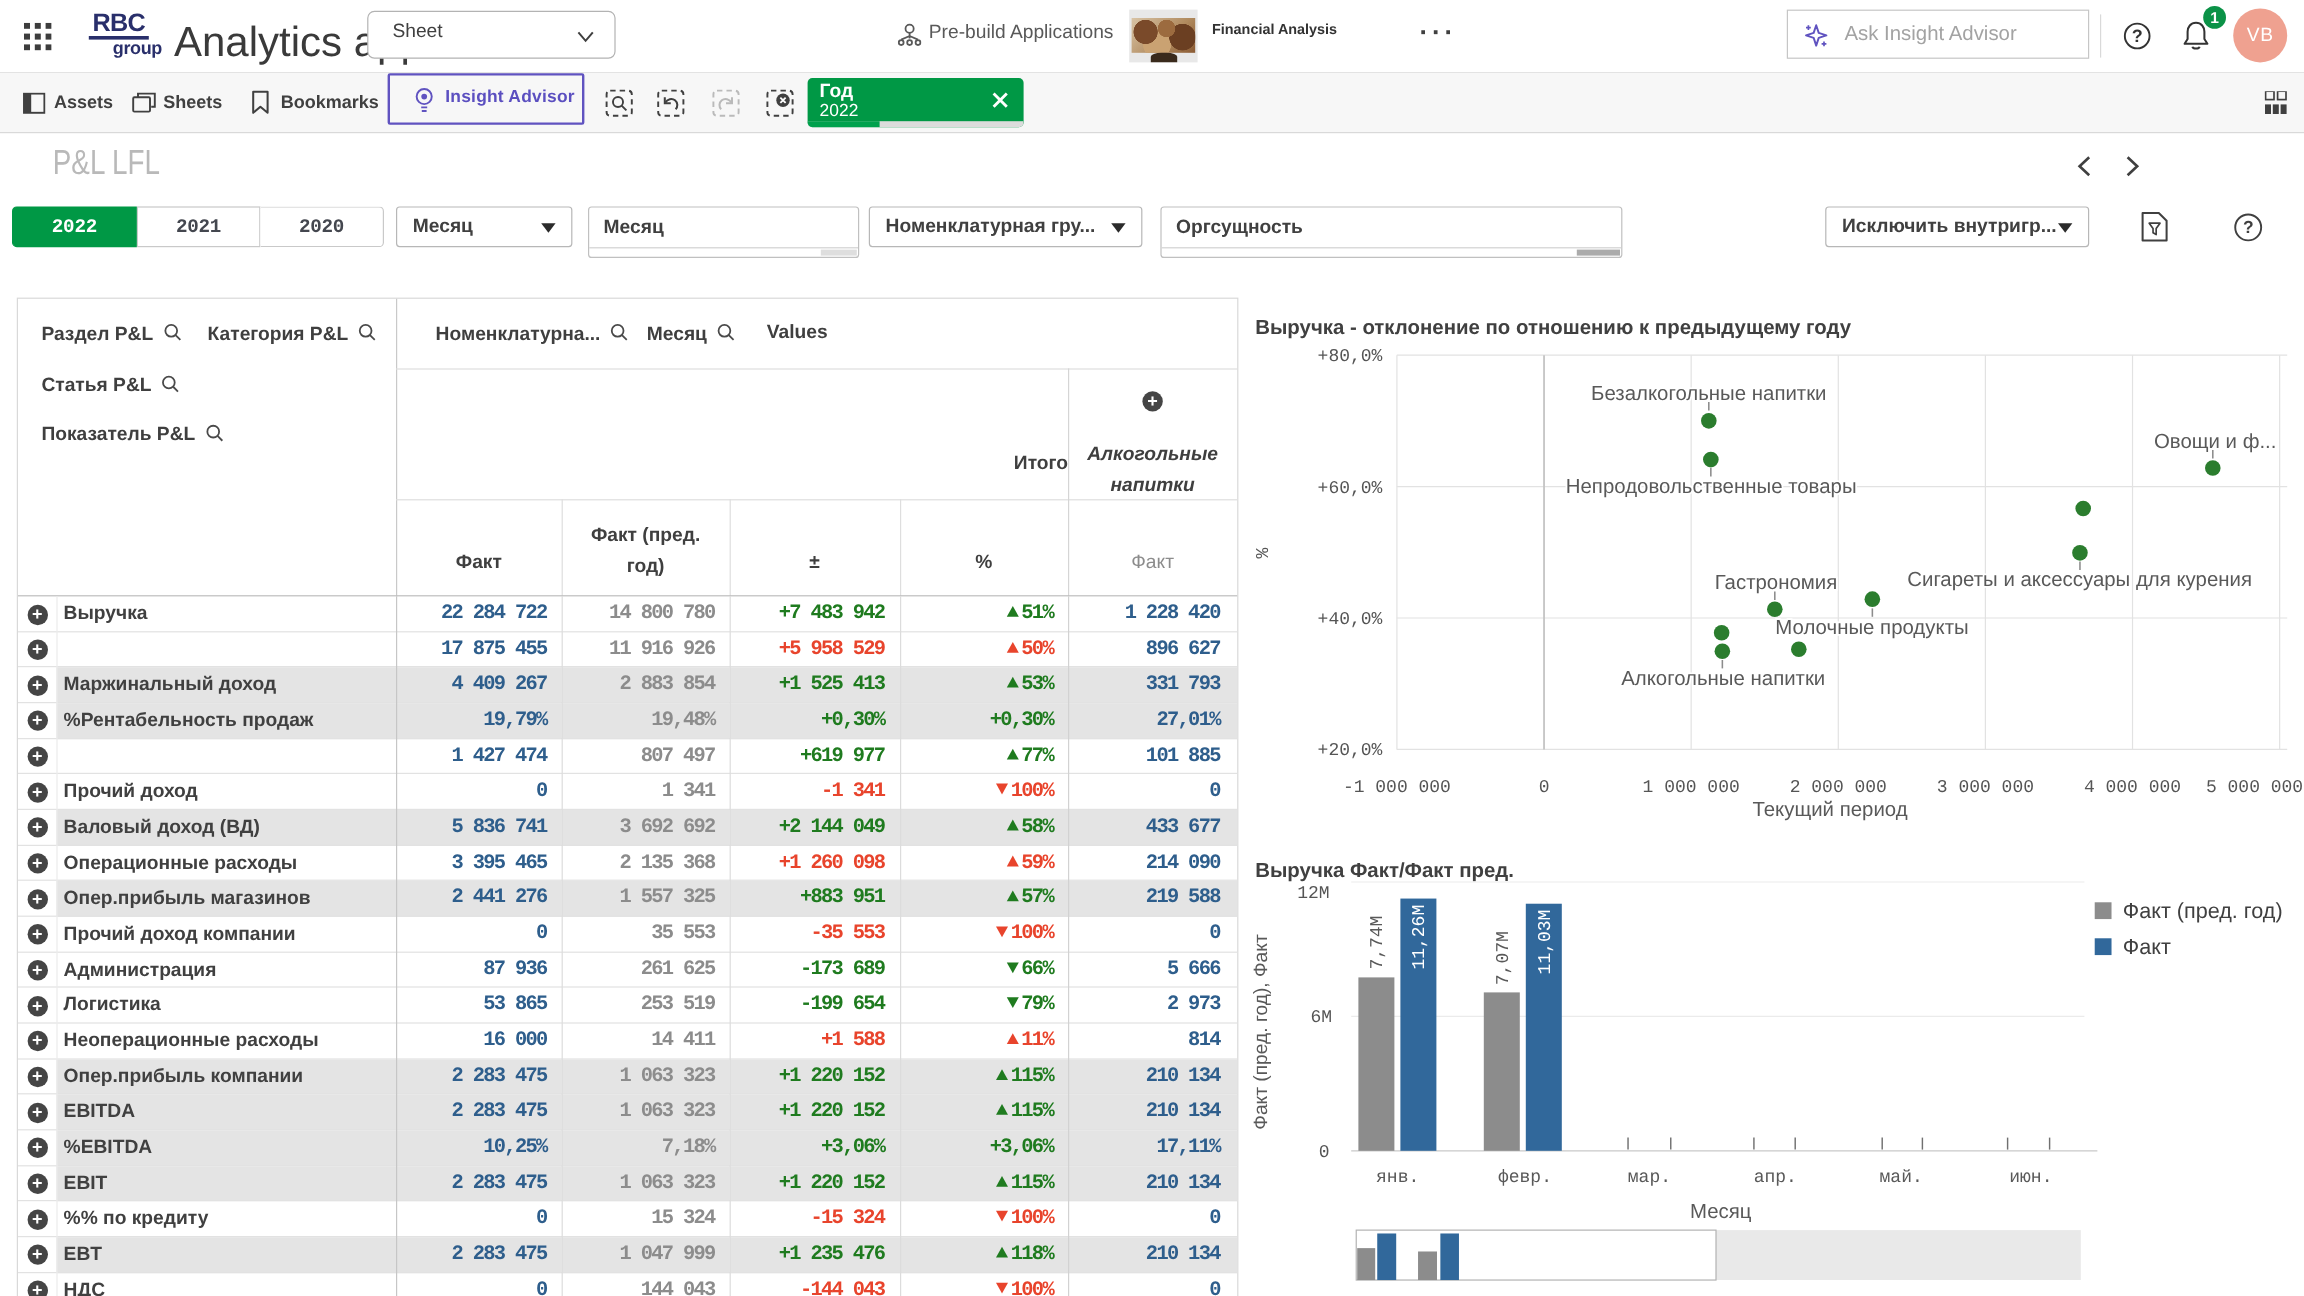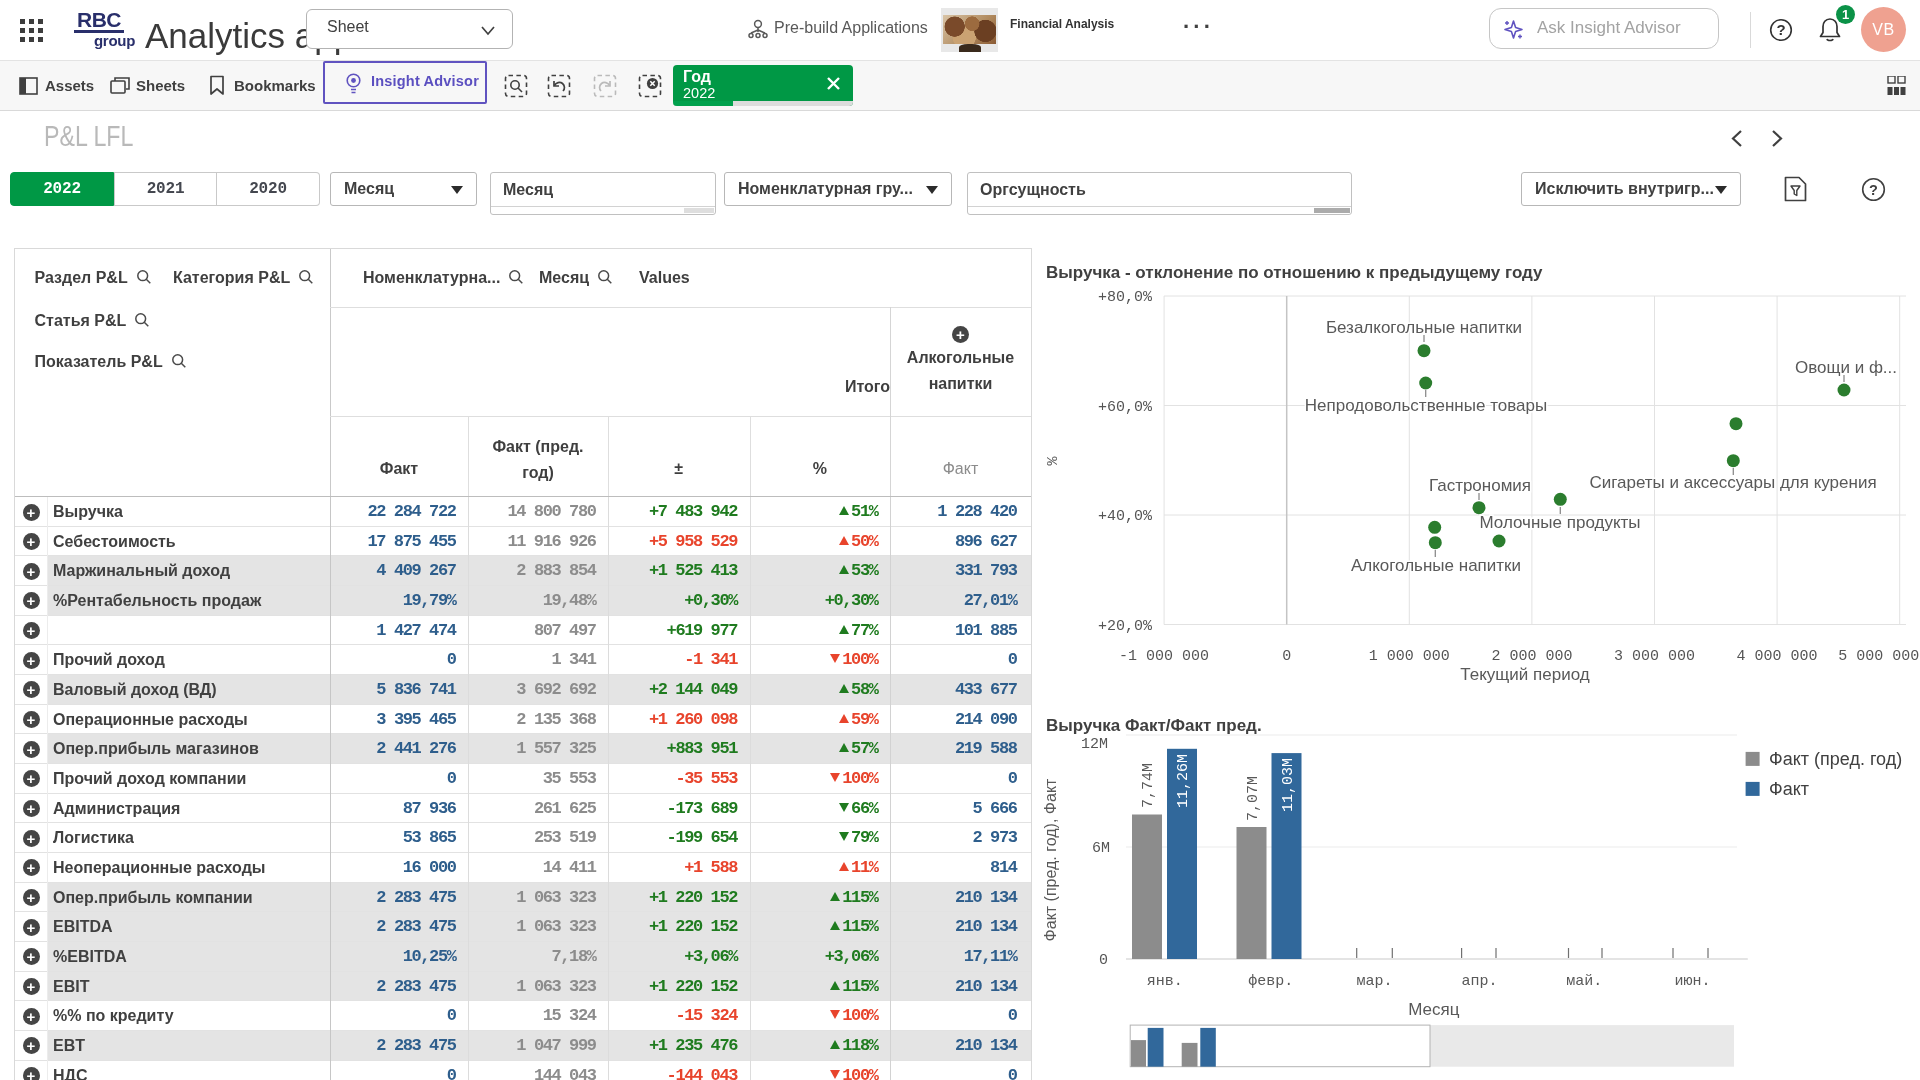--- a/index.html
+++ b/index.html
@@ -99,21 +99,21 @@
       radial-gradient(circle at 22% 40%, #7a4a2a 0 22%, transparent 23%),
       radial-gradient(circle at 55% 30%, #9c6b3f 0 20%, transparent 21%),
       radial-gradient(circle at 80% 55%, #6b3f22 0 24%, transparent 25%),
       radial-gradient(circle at 40% 75%, #caa272 0 30%, transparent 31%),
       linear-gradient(135deg,#d9c4a6,#b08a5e 60%,#8a5a33);"></div>
     <div class="abs" style="left:18px;top:36px;width:22px;height:8px;background:#3a2a1c;border-radius:40% 40% 0 0;"></div>
   </div>
   <div class="abs" style="left:1010px;top:17px;font-size:12px;font-weight:bold;color:#333;">Financial Analysis</div>
   <div class="abs" style="left:1183px;top:14px;font-size:22px;font-weight:bold;color:#404040;letter-spacing:3px;">···</div>
 
-  <div class="abs" style="left:1489px;top:8px;width:230px;height:41px;box-sizing:border-box;border:1px solid #c6c6c6;border-radius:12px;background:#fff;">
+  <div class="abs" style="left:1489px;top:8px;width:252px;height:41px;box-sizing:border-box;border:1px solid #c6c6c6;border-radius:0;background:#fff;">
     <svg class="abs" style="left:11px;top:8px" width="25" height="25" viewBox="0 0 25 25">
       <g stroke="#6053c0" fill="none" stroke-width="1.6" stroke-linejoin="round">
         <path d="M12.5 4 L14.6 10.4 L21 12.5 L14.6 14.6 L12.5 21 L10.4 14.6 L4 12.5 L10.4 10.4 Z"></path>
         <path d="M6 4 L6 8 M4 6 L8 6 M19 17.5 L19 21.5 M17 19.5 L21 19.5" stroke-width="1.4"></path>
       </g>
     </svg>
     <span style="position:absolute;left:47px;top:9px;font-size:17px;color:#a3a3a3;">Ask Insight Advisor</span>
   </div>
   <div class="abs" style="left:1750px;top:12px;width:1px;height:36px;background:#d9d9d9;"></div>
 
@@ -287,21 +287,21 @@
         </svg></div>
   <div class="abs hb" style="left:524px;top:20px;">Месяц<svg class="mag" width="16" height="16" viewBox="0 0 16 16">
           <circle cx="6.7" cy="6.7" r="4.9" fill="none" stroke="#4a4a4a" stroke-width="1.5"></circle>
           <path d="M10.3 10.3 L14.3 14.3" stroke="#4a4a4a" stroke-width="1.5"></path>
         </svg></div>
   <div class="abs hb" style="left:624px;top:20px;">Values</div>
 
   <div class="abs hb" style="left:315px;top:129px;width:560px;text-align:right;">Итого</div>
   <div class="abs" style="left:875px;top:77px;width:141px;text-align:center;">
     <span class="plus" style="display:inline-block;margin:0;">+</span>
-    <div class="hb" style="margin-top:1px;line-height:26px;">Алкогольные<br>напитки</div>
+    <div class="hb" style="margin-top:22px;line-height:26px;font-style:italic;">Алкогольные<br>напитки</div>
   </div>
 
   <div class="abs hb" style="left:315px;top:211px;width:138px;text-align:center;">Факт</div>
   <div class="abs hb" style="left:453px;top:185px;width:140px;text-align:center;line-height:26px;">Факт (пред.<br>год)</div>
   <div class="abs hb" style="left:593px;top:211px;width:141.5px;text-align:center;">±</div>
   <div class="abs hb" style="left:734.5px;top:211px;width:140.5px;text-align:center;">%</div>
   <div class="abs" style="left:875px;top:211px;width:141px;text-align:center;font-size:16px;color:#8c8c8c;">Факт</div>
 </div>
 <div id="tbody">
 <div class="row" style="top:0px">
@@ -313,21 +313,20 @@
         <div class="c c4 num ng">14 800 780</div>
         <div class="c c5 num np">+7 483 942</div>
         <div class="c c6 num np"><span class="tu"></span>51%</div>
         <div class="c c7 num nb">1 228 420</div>
         <div class="bd"></div>
       </div>
 <div class="row" style="top:29.66px">
         <div class="c c1">
           <span class="plus">+</span>
         </div>
-        <div class="c c2 lab">Себестоимость</div>
         <div class="c c3 num nb">17 875 455</div>
         <div class="c c4 num ng">11 916 926</div>
         <div class="c c5 num nn">+5 958 529</div>
         <div class="c c6 num nn"><span class="tu"></span>50%</div>
         <div class="c c7 num nb">896 627</div>
         <div class="bd"></div>
       </div>
 <div class="row sh" style="top:59.32px">
         <div class="c c1">
           <span class="plus">+</span>

